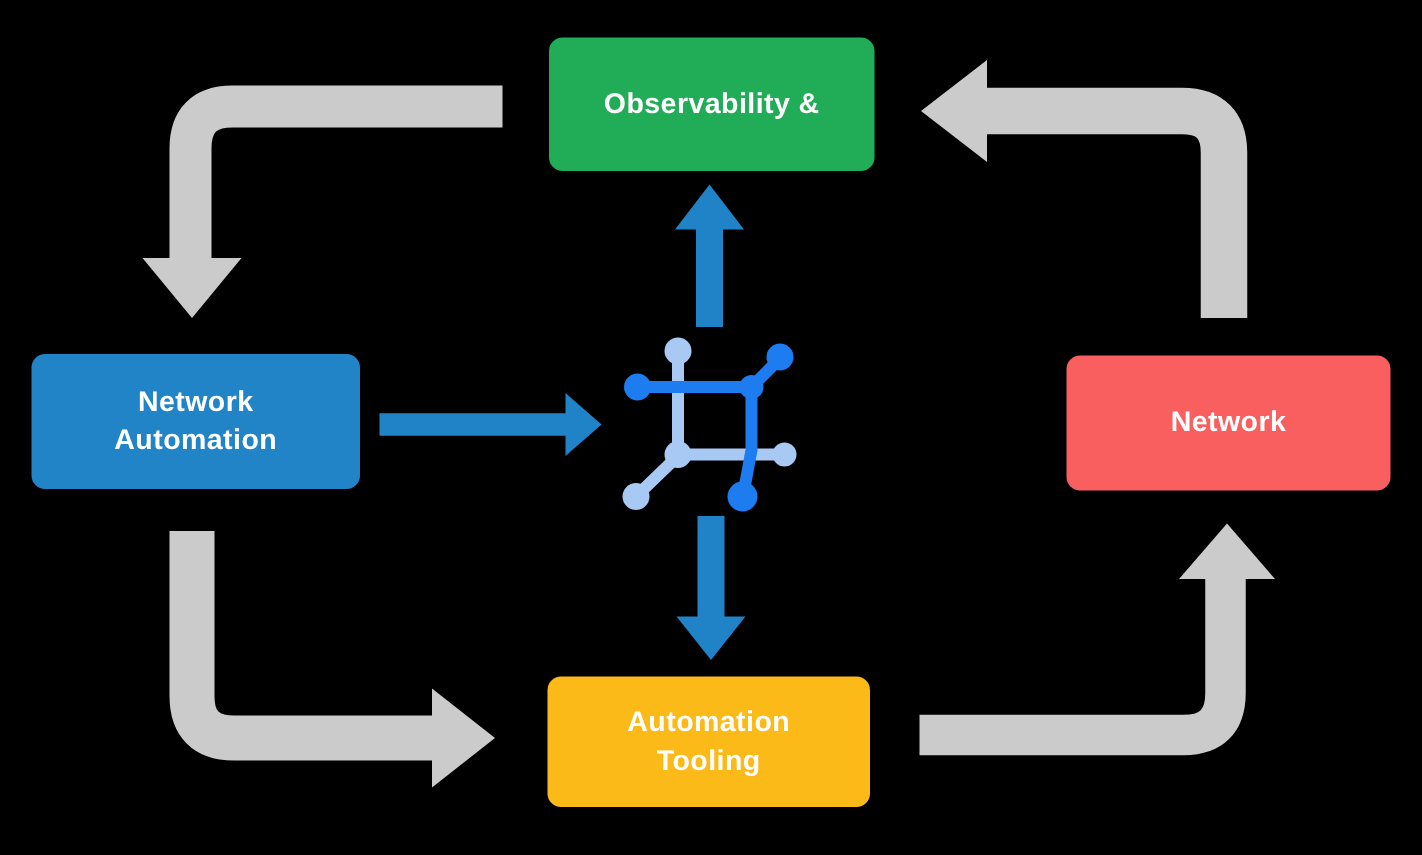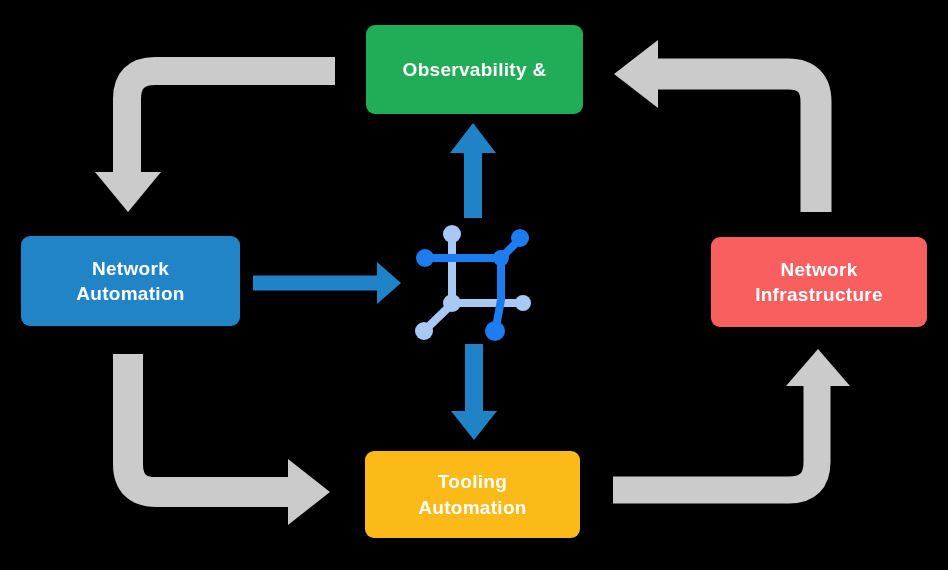--- a/index.html
+++ b/index.html
@@ -111,24 +111,23 @@
   <div class="node node-operations" style="background-color: rgb(33, 132, 198);">
     <div>
       <div>Network</div>
       <div>Automation</div>
     </div>
   </div>
 
   <div class="node node-infrastructure" style="background-color: rgb(250, 95, 95);">
     <div>
       <div>Network</div>
-      <div>Infrastructure</div>
     </div>
   </div>
 
   <div class="node node-tooling" style="background-color: rgb(252, 186, 25);">
     <div>
+      <div>Automation</div>
       <div>Tooling</div>
-      <div>Automation</div>
     </div>
   </div>
 
 </div>
 
 </body></html>

